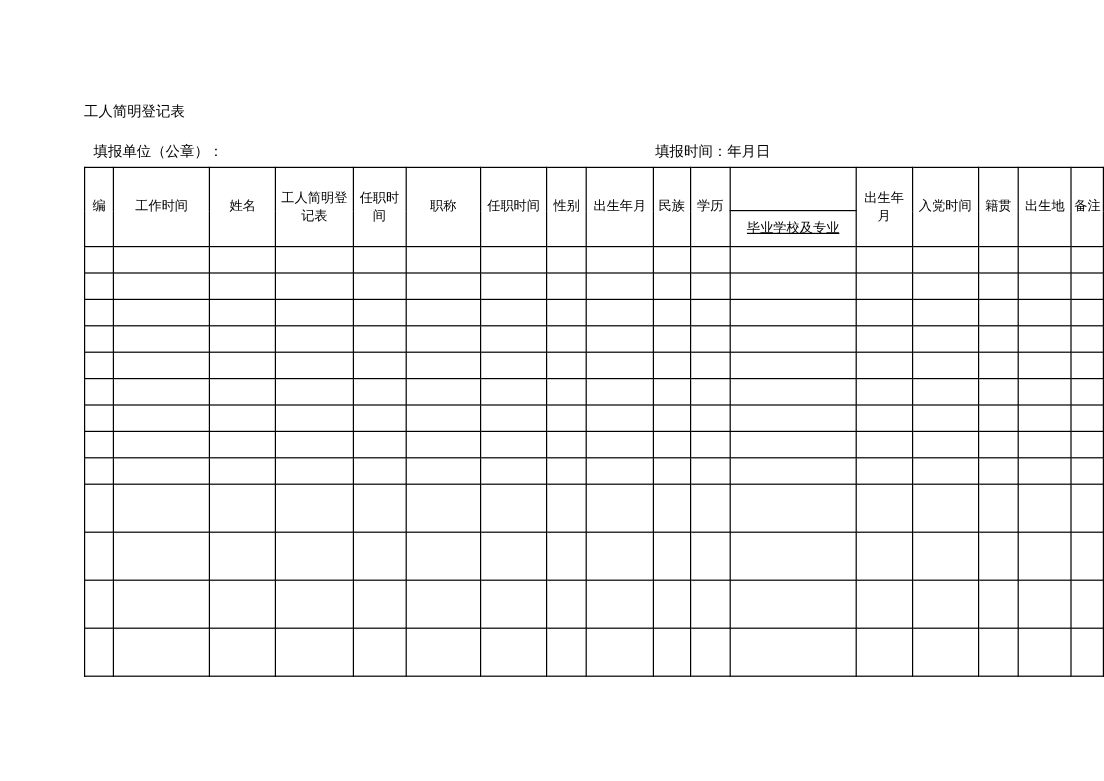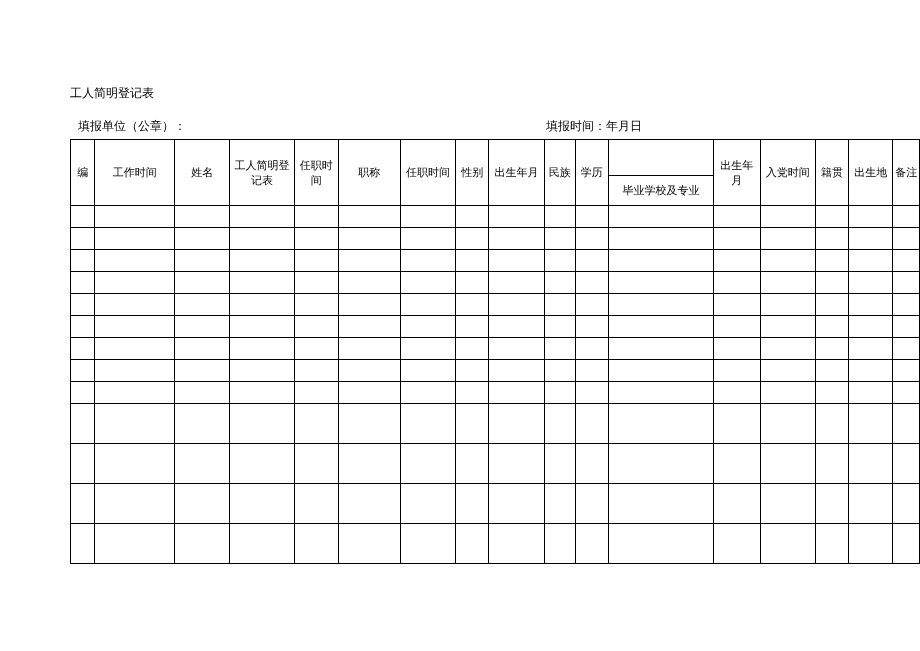--- a/index.html
+++ b/index.html
@@ -26,21 +26,21 @@
       border: 1px solid #000;
       text-align: center;
       vertical-align: middle;
       font-weight: normal;
       font-size: 11px;
       line-height: 1.3;
       padding: 2px 1px;
       overflow: hidden;
     }
     thead th { height: 36px; }
-    .subhead th { height: 30px; }
+    .subhead th { height: 30px; text-decoration: underline; }
     tbody td { height: 22px; }
     tbody tr.tall td { height: 40px; }
   </style>
 </head>
 <body>
 
 <div class="title-row">工人简明登记表</div>
 <div class="header-row">
   <div class="header-left">填报单位（公章）：</div>
   <div class="header-right">

